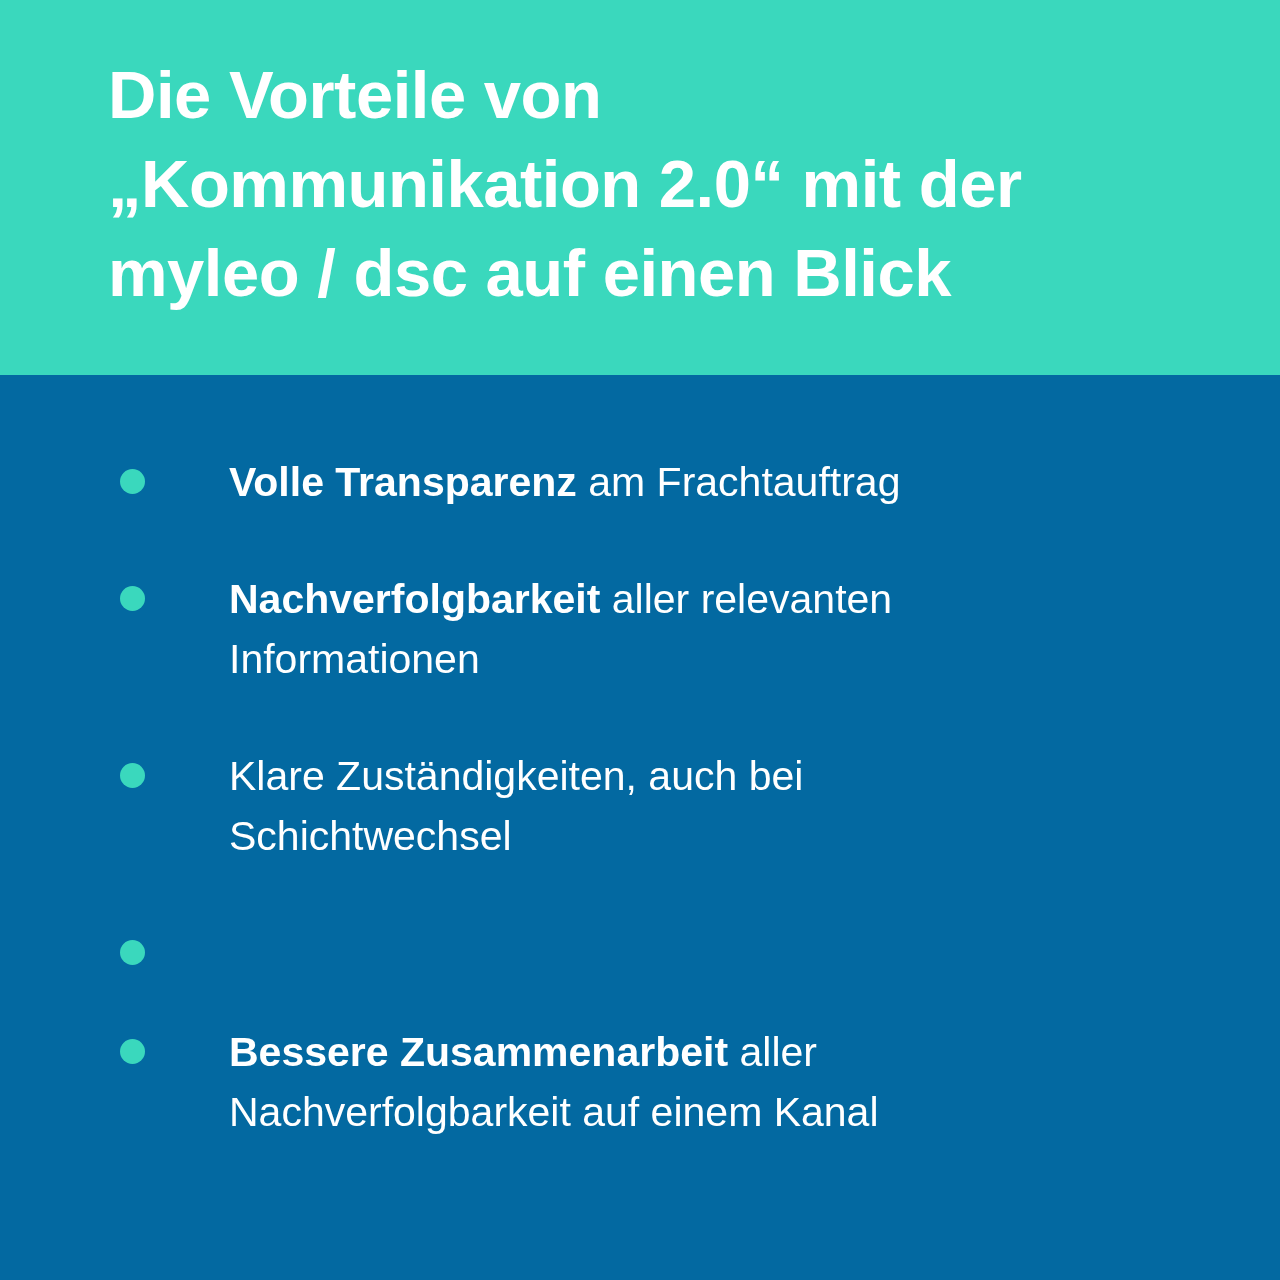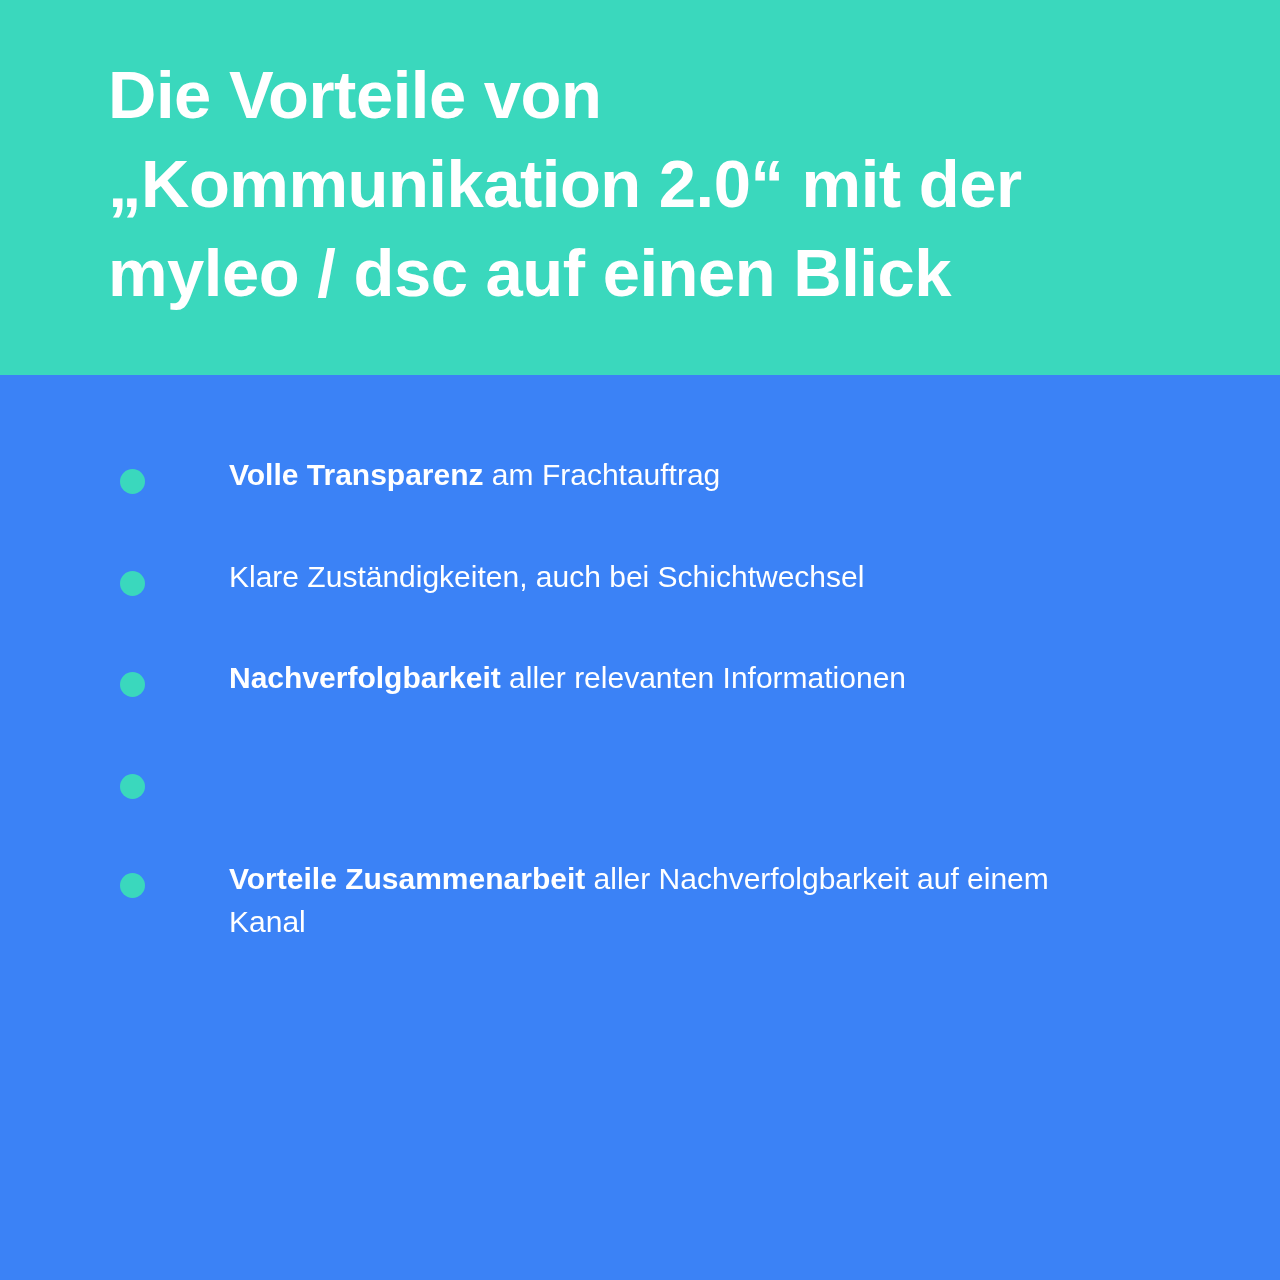--- a/index.html
+++ b/index.html
@@ -10,21 +10,21 @@
     width: 1280px;
     height: 1280px;
     background: #141a32;
     font-family: "Liberation Sans", sans-serif;
     overflow: hidden;
   }
   .slide {
     position: relative;
     width: 1280px;
     height: 1280px;
-    background: #3b82f6;
+    background: #0369a1;
     display: flex;
     flex-direction: column;
   }
   .header {
     background: #3ad8bd;
     width: 100%;
     height: 375px;
     box-sizing: border-box;
     padding: 50px 60px 0 108px;
     display: flex;
@@ -59,21 +59,21 @@
     flex: 0 0 auto;
     width: 25px;
     height: 25px;
     border-radius: 50%;
     background: #3ad8bd;
     margin-top: 16px;
     margin-right: 84px;
   }
   .bullet-text {
     color: #ffffff;
-    font-size: 30px;
+    font-size: 41px;
     line-height: 1.45;
     max-width: 830px;
   }
   .bullet-text .strong {
     font-weight: bold;
   }
 </style>
 </head>
 <body>
 
@@ -88,33 +88,33 @@
   <div class="body">
     <ul class="bullet-list">
 
       <li class="bullet-item">
         <span class="bullet-dot"></span>
         <span class="bullet-text"><span class="strong">Volle Transparenz</span><span> am Frachtauftrag</span></span>
       </li>
 
       <li class="bullet-item">
         <span class="bullet-dot"></span>
-        <span class="bullet-text"><span class="strong"></span><span>Klare Zuständigkeiten, auch bei Schichtwechsel</span></span>
+        <span class="bullet-text"><span class="strong">Nachverfolgbarkeit</span><span> aller relevanten Informationen</span></span>
       </li>
 
       <li class="bullet-item">
         <span class="bullet-dot"></span>
-        <span class="bullet-text"><span class="strong">Nachverfolgbarkeit</span><span> aller relevanten Informationen</span></span>
+        <span class="bullet-text"><span class="strong"></span><span>Klare Zuständigkeiten, auch bei Schichtwechsel</span></span>
       </li>
 
       <li class="bullet-item">
         <span class="bullet-dot"></span>
       </li>
 
       <li class="bullet-item">
         <span class="bullet-dot"></span>
-        <span class="bullet-text"><span class="strong">Vorteile Zusammenarbeit</span><span> aller Nachverfolgbarkeit auf einem Kanal</span></span>
+        <span class="bullet-text"><span class="strong">Bessere Zusammenarbeit</span><span> aller Nachverfolgbarkeit auf einem Kanal</span></span>
       </li>
 
     </ul>
   </div>
 
 </div>
 
 </body></html>

